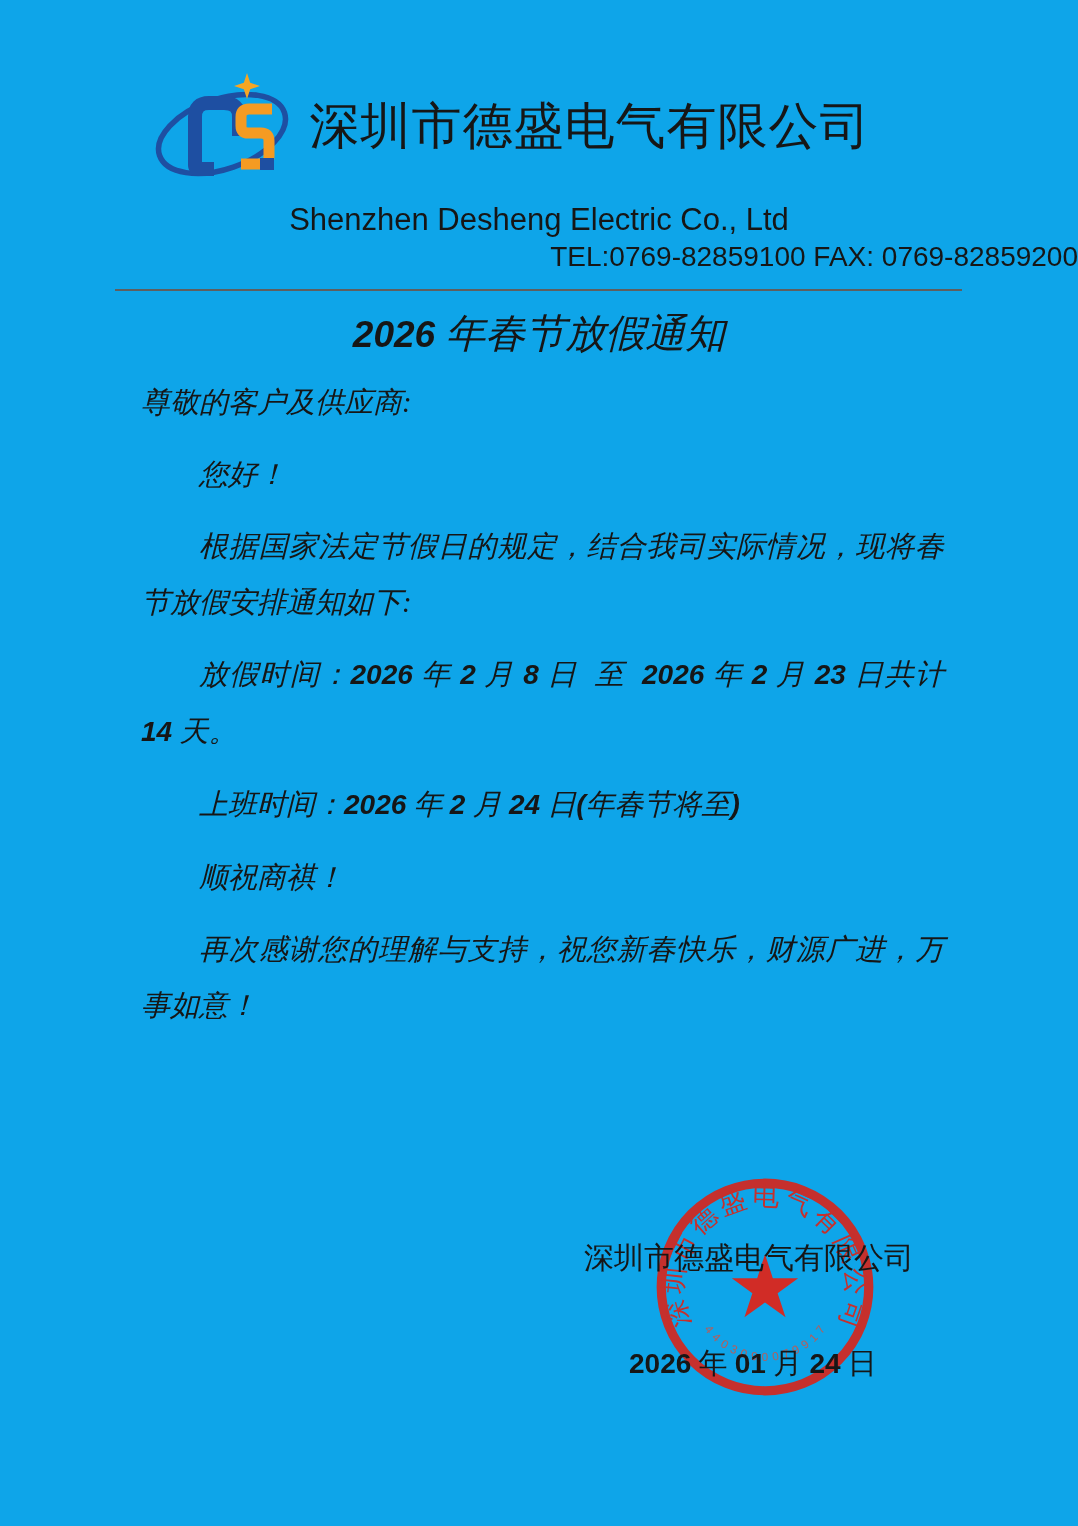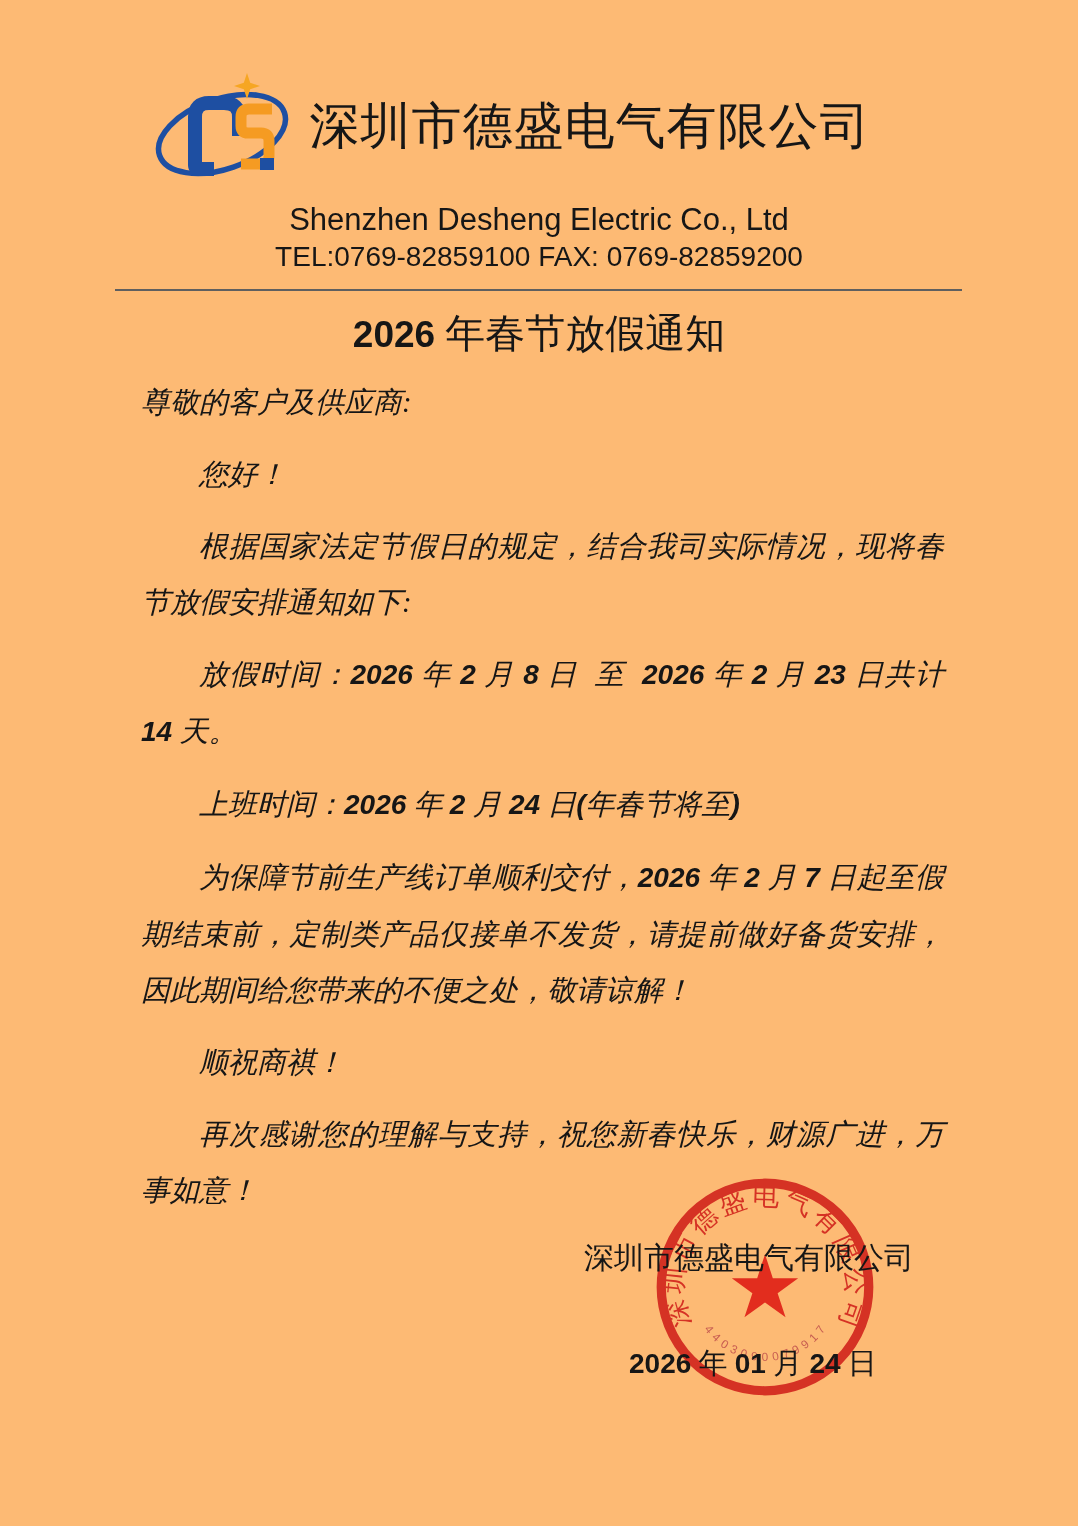--- a/index.html
+++ b/index.html
@@ -1,44 +1,44 @@
 <!DOCTYPE html>
 <html><head>
 <meta charset="utf-8">
 <style>
   html,body{margin:0;padding:0;background:#e8e8e8;}
   .page{
     width:1078px;height:1526px;position:relative;margin:0 auto;
-    background:#fdba74;color:#161616;overflow:hidden;
+    background:#0ea5e9;color:#161616;overflow:hidden;
     font-family:"Liberation Serif","DejaVu Serif",serif;
   }
   
   .header-row{
     display:flex;align-items:center;justify-content:center;
     padding-top:70px;gap:12px;transform:translateX(-30px);
   }
   .logo{width:150px;height:112px;flex:0 0 auto;}
   .cn-name{
     margin:0;font-size:50px;font-weight:500;letter-spacing:1px;white-space:nowrap;
   }
   .en-name{
     text-align:center;font-family:"Liberation Sans","DejaVu Sans",sans-serif;
     font-size:31px;margin-top:20px;
   }
   .tel-line{
-    text-align:center;font-family:"Liberation Sans","DejaVu Sans",sans-serif;
+    text-align:right;font-family:"Liberation Sans","DejaVu Sans",sans-serif;
     font-size:28px;margin-top:3px;
   }
   .divider{
     border:none;border-top:2px solid #5f5f5f;
     margin:16px 0 0 115px;width:847px;
   }
   
   .title{
-    text-align:center;font-size:40px;font-weight:500;margin:20px 0 0 0;line-height:46px;
+    text-align:center;font-size:40px;font-weight:500;margin:20px 0 0 0;line-height:46px;font-style:italic;
   }
   .num{font-family:"Liberation Sans","DejaVu Sans",sans-serif;font-weight:700;}
   .title .num{font-size:37px;}
   
   .letter{margin:12px 118px 0 125px;}
   .letter p{margin:16px;font-size:29px;line-height:56px;text-align:justify;font-style:italic;}
   .ind{text-indent:58px;}
   b.n{font-family:"Liberation Sans","DejaVu Sans",sans-serif;font-weight:700;font-size:28px;}
   
   .stamp{position:absolute;left:652px;top:1174px;z-index:2;}
@@ -70,21 +70,20 @@
   <hr class="divider">
 
   <h2 class="title"><span class="num">2026</span><span> 年春节放假通知</span></h2>
 
   <div class="letter">
     <p>尊敬的客户及供应商:</p>
     <p class="ind">您好！</p>
     <p class="ind">根据国家法定节假日的规定，结合我司实际情况，现将春节放假安排通知如下:</p>
     <p class="ind"><span>放假时间：</span><b class="n">2026</b><span> 年 </span><b class="n">2</b><span> 月 </span><b class="n">8</b><span> 日 &nbsp;至&nbsp; </span><b class="n">2026</b><span> 年 </span><b class="n">2</b><span> 月 </span><b class="n">23</b><span> 日共计 </span><b class="n">14</b><span> 天。</span></p>
     <p class="ind"><span>上班时间：</span><b class="n">2026</b><span> 年 </span><b class="n">2</b><span> 月 </span><b class="n">24</b><span> 日</span><b class="n">(</b><span>年春节将至</span><b class="n">)</b></p>
-    <p class="ind"><span>为保障节前生产线订单顺利交付，</span><b class="n">2026</b><span> 年 </span><b class="n">2</b><span> 月 </span><b class="n">7</b><span> 日起至假期结束前，定制类产品仅接单不发货，请提前做好备货安排，因此期间给您带来的不便之处，敬请谅解！</span></p>
     <p class="ind">顺祝商祺！</p>
     <p class="ind">再次感谢您的理解与支持，祝您新春快乐，财源广进，万事如意！</p>
   </div>
 
   <svg class="stamp" width="226" height="226" viewBox="0 0 220 220" aria-hidden="true">
     <g opacity="0.93">
       <circle cx="110" cy="110" r="101" fill="none" stroke="#d3281f" stroke-width="9"></circle>
       <path id="sealArc" d="M 40.7,150 A 80,80 0 1 1 179.3,150" fill="none"></path>
       <text font-size="26" fill="#d3281f" letter-spacing="4" font-family="Liberation Serif, DejaVu Serif, serif">
         <textPath href="#sealArc" startOffset="5">深圳市德盛电气有限公司</textPath>

